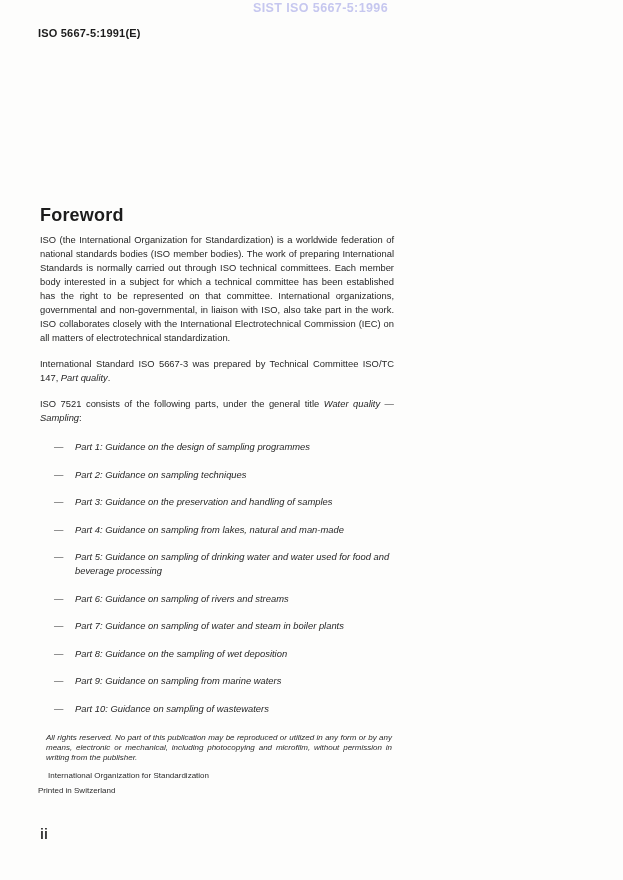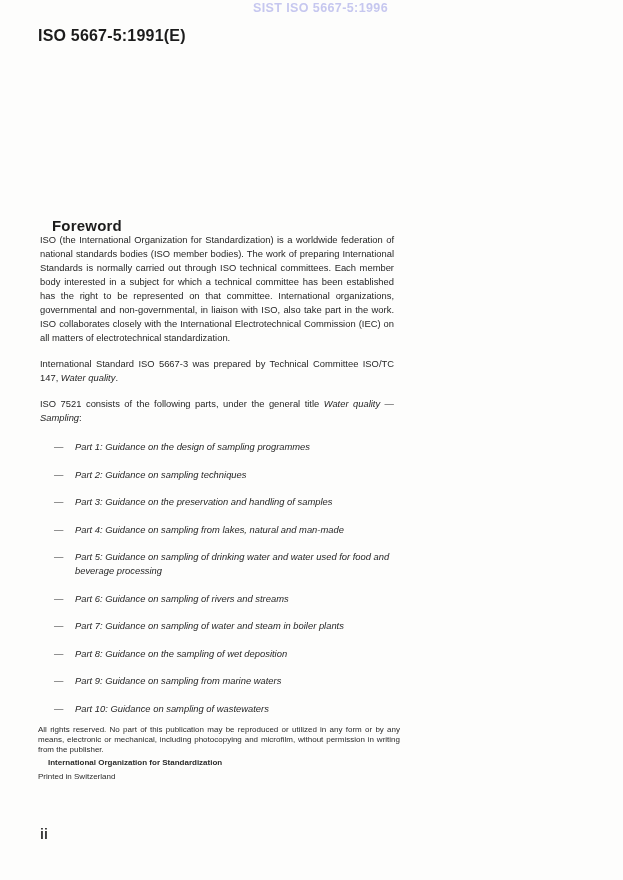--- a/index.html
+++ b/index.html
@@ -25,31 +25,31 @@
     text-align: center;
     transform: translateX(9px);
     font-size: 12.5px;
     font-weight: bold;
     letter-spacing: 0.4px;
   }
   .doc-ref {
     position: absolute;
     left: 38px;
     top: 27px;
-    font-size: 16px;
+    font-size: 11px;
     font-weight: bold;
     color: #1c1c1c;
     letter-spacing: 0.2px;
   }
   .foreword-heading {
     position: absolute;
     left: 40px;
     top: 205px;
-    margin: 12px;
-    font-size: 15px;
+    margin: 0;
+    font-size: 18px;
     font-weight: bold;
     color: #1c1c1c;
     letter-spacing: 0.2px;
     text-align: right;
   }
   .body-col {
     position: absolute;
     left: 40px;
     top: 233px;
     width: 354px;
@@ -83,27 +83,27 @@
     width: 362px;
     font-size: 8px;
     line-height: 10px;
     color: #2b2b2b;
   }
   .copyright-notice {
     margin-bottom: 1px;
     letter-spacing: 0.3px;
   }
   .copyright-rights {
-    margin: 0;
+    margin: 8px;
     text-align: justify;
+    font-style: italic;
   }
   .publisher-block {
     margin-left: 10px;
     margin-top: 2.5px;
-    font-weight: bold;
   }
   .printed-line {
     margin-top: 4.5px;
   }
   .page-num {
     position: absolute;
     left: 40px;
     top: 826px;
     font-size: 14px;
     font-weight: bold;
@@ -116,21 +116,21 @@
 <div class="page">
 
   <div class="watermark" style="color: rgb(198, 199, 239);">SIST ISO 5667-5:1996</div>
 
   <div class="doc-ref">ISO 5667-5:1991(E)</div>
 
   <h1 class="foreword-heading">Foreword</h1>
 
   <div class="body-col">
     <p><span>ISO (the International Organization for Standardization) is a worldwide federation of national standards bodies (ISO member bodies). The work of preparing International Standards is normally carried out through ISO technical committees. Each member body interested in a subject for which a technical committee has been established has the right to be represented on that committee. International organizations, governmental and non-governmental, in liaison with ISO, also take part in the work. ISO collaborates closely with the International Electrotechnical Commission (IEC) on all matters of electrotechnical standardization.</span></p>
-    <p><span>International Standard ISO 5667-3 was prepared by Technical Committee ISO/TC 147, </span><i>Water quality</i><span>.</span></p>
+    <p><span>International Standard ISO 5667-3 was prepared by Technical Committee ISO/TC 147, </span><i>Part quality</i><span>.</span></p>
     <p><span>ISO 7521 consists of the following parts, under the general title </span><i>Water quality — Sampling</i><span>:</span></p>
 
     <div class="parts-list">
         <div class="part-item">
           <span class="part-dash">—</span>
           <span class="part-text">Part 1: Guidance on the design of sampling programmes</span>
         </div>
         <div class="part-item">
           <span class="part-dash">—</span>
           <span class="part-text">Part 2: Guidance on sampling techniques</span>

